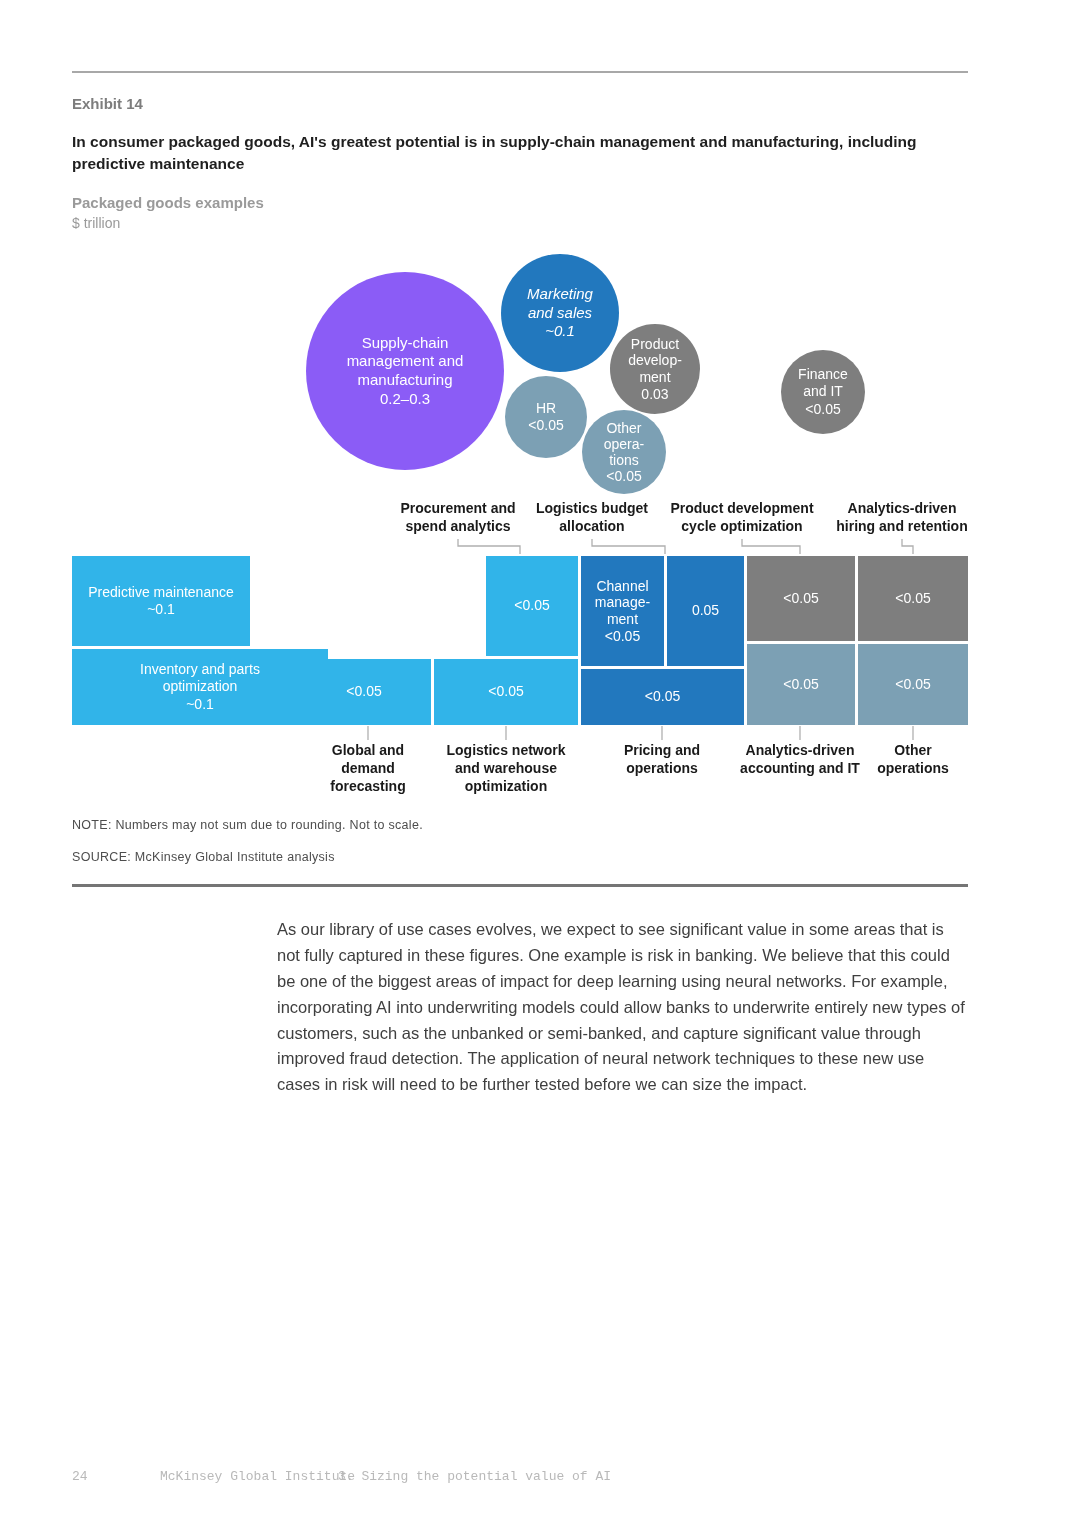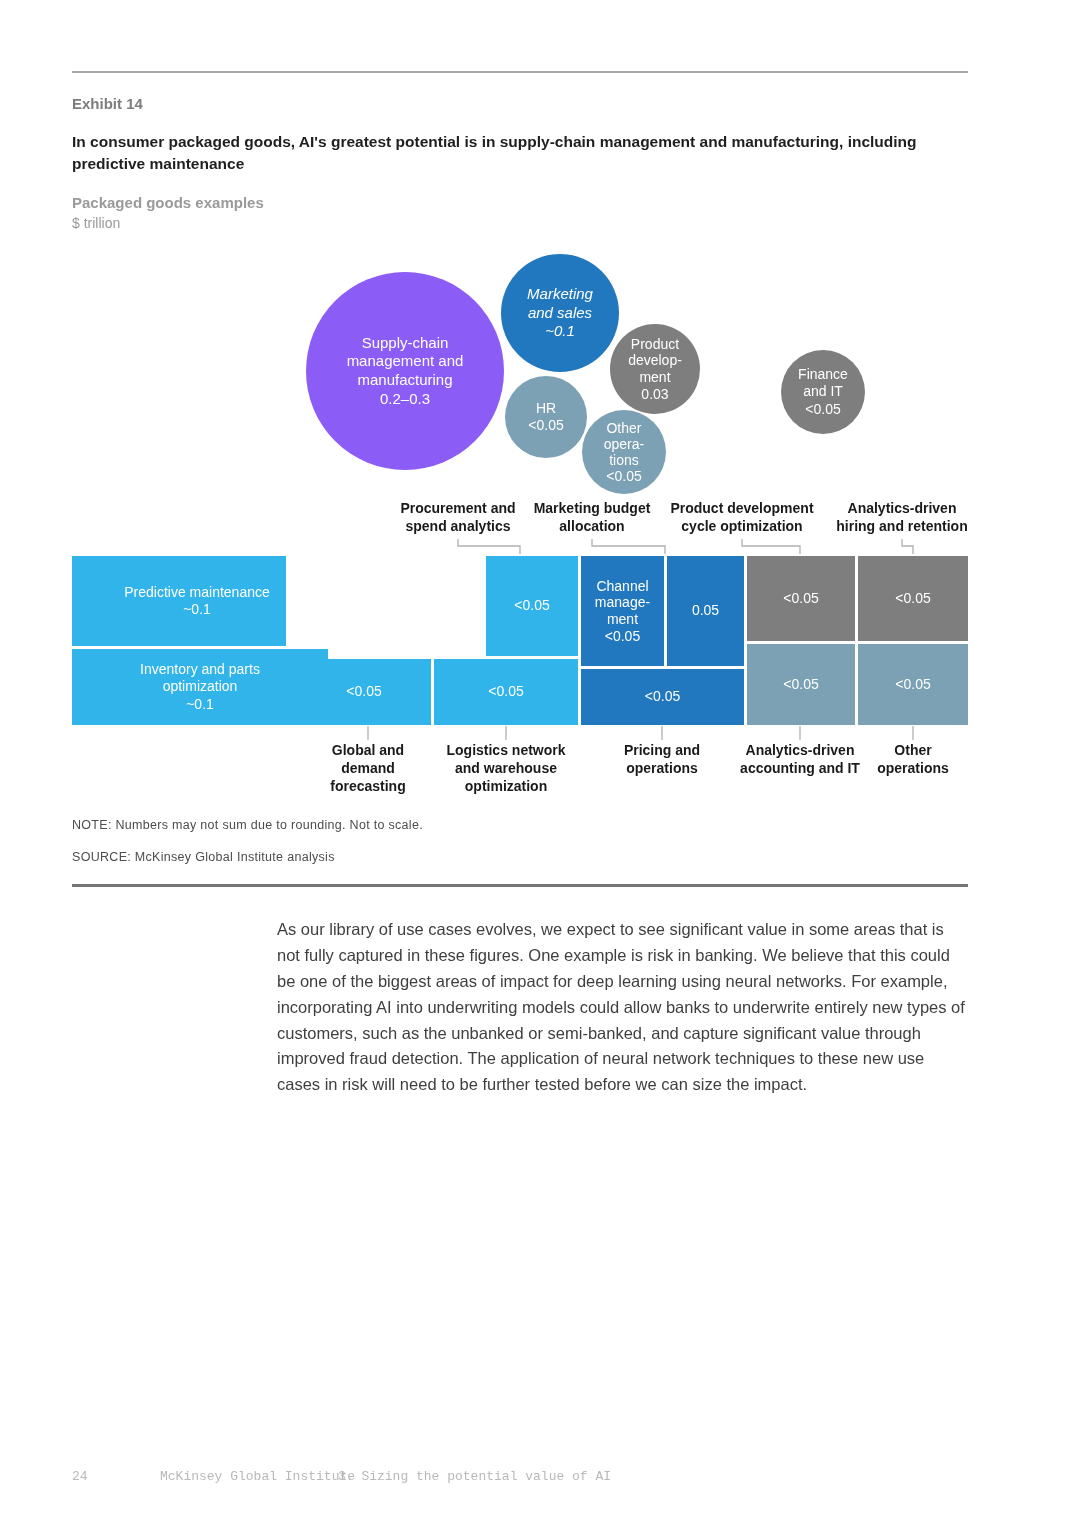--- a/index.html
+++ b/index.html
@@ -51,42 +51,42 @@
   <div class="abs bubble pre" style="left:582px;top:410px;width:84px;height:84px;background:#7CA0B4;font-size:14px;line-height:1.15;">Other
 opera-
 tions
 &lt;0.05</div>
   <div class="abs bubble pre" style="left:781px;top:350px;width:84px;height:84px;background:#7E7E7E;font-size:14px;">Finance
 and IT
 &lt;0.05</div>
 
   <div class="abs conn-label pre" style="left:373px;top:500px;width:170px;">Procurement and
 spend analytics</div>
-  <div class="abs conn-label pre" style="left:507px;top:500px;width:170px;">Marketing budget
+  <div class="abs conn-label pre" style="left:507px;top:500px;width:170px;">Logistics budget
 allocation</div>
   <div class="abs conn-label pre" style="left:647px;top:500px;width:190px;">Product development
 cycle optimization</div>
   <div class="abs conn-label pre" style="left:812px;top:500px;width:180px;">Analytics-driven
 hiring and retention</div>
 
   <svg class="abs" style="left:0;top:0;pointer-events:none;" width="1080" height="1528" viewBox="0 0 1080 1528">
     <g fill="none" stroke="#b0b0b0" stroke-width="1.3">
       <path d="M458 539 L458 546 L520 546 L520 554"></path>
       <path d="M592 539 L592 546 L665 546 L665 554"></path>
       <path d="M742 539 L742 546 L800 546 L800 554"></path>
       <path d="M902 539 L902 546 L913 546 L913 554"></path>
       <path d="M368 726 L368 740"></path>
       <path d="M506 726 L506 740"></path>
       <path d="M662 726 L662 740"></path>
       <path d="M800 726 L800 740"></path>
       <path d="M913 726 L913 740"></path>
     </g>
   </svg>
 
-  <div class="abs cell pre" style="left:72px;top:556px;width:178px;height:90px;background:#31B4E9;padding-left:36px;">Predictive maintenance
+  <div class="abs cell pre" style="left:72px;top:556px;width:178px;height:90px;background:#31B4E9;">Predictive maintenance
 ~0.1</div>
   <div class="abs cell pre" style="left:72px;top:649px;width:256px;height:76px;background:#31B4E9;">Inventory and parts
 optimization
 ~0.1</div>
   <div class="abs cell pre" style="left:486px;top:556px;width:92px;height:100px;background:#31B4E9;">&lt;0.05</div>
   <div class="abs cell pre" style="left:297px;top:659px;width:134px;height:66px;background:#31B4E9;">&lt;0.05</div>
   <div class="abs cell pre" style="left:434px;top:659px;width:144px;height:66px;background:#31B4E9;">&lt;0.05</div>
 
   <div class="abs cell pre" style="left: 581px; top: 556px; width: 83px; height: 110px; line-height: 1.18; background: rgb(34, 120, 190);">Channel
 manage-

